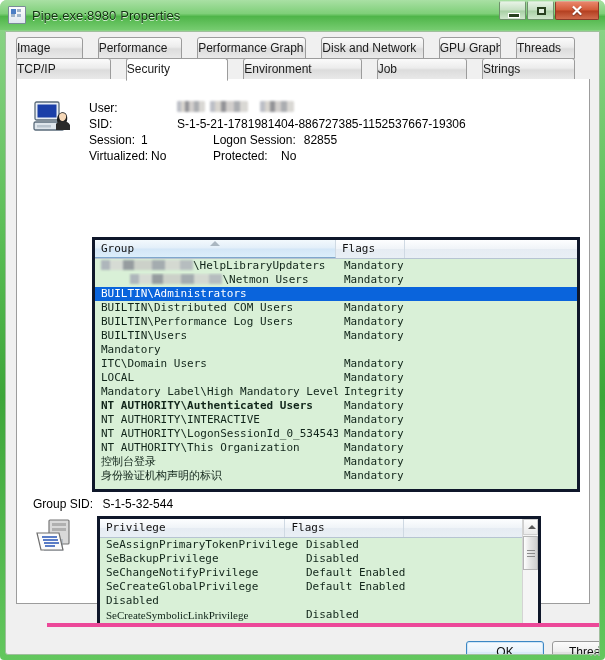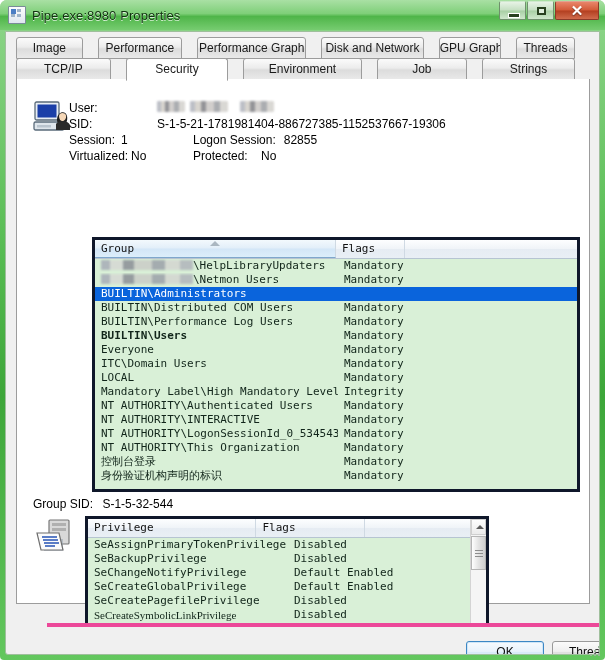--- a/index.html
+++ b/index.html
@@ -144,21 +144,21 @@
     width: 574px;
     height: 21px;
     display: flex;
   }
   .tabrow.row1 { top: 0px; }
   .tabrow.row2 { top: 21px; }
   .tab {
     box-sizing: border-box;
     height: 22px;
     line-height: 20px;
-    text-align: center;
+    text-align: left;
     font-size: 12px;
     color: #1b1b1b;
     background: linear-gradient(to bottom, #fbfbfb 0%, #ececec 45%, #dcdcdc 55%, #e9e9e9 100%);
     border: 1px solid #9c9c9c;
     border-bottom: 1px solid #9c9c9c;
     border-radius: 3px 3px 0 0;
     margin-right: 15px;
     white-space: nowrap;
     overflow: hidden;
   }
@@ -186,21 +186,21 @@
   
   #user-icon {
     position: absolute;
     left: 16px;
     top: 20px;
     width: 40px;
     height: 38px;
   }
   #info-block {
     position: absolute;
-    left: 52px;
+    left: 72px;
     top: 21px;
     width: 500px;
     font-size: 12px;
     color: #000;
   }
   .info-line {
     height: 16px;
     line-height: 16px;
     white-space: nowrap;
     display: flex;
@@ -223,21 +223,21 @@
   .listview {
     position: absolute;
     box-sizing: border-box;
     background: #d9f0d7;
     border: 3px solid #0f172a;
     overflow: hidden;
     font-family: "DejaVu Sans Mono", "Liberation Mono", monospace;
     font-size: 11px;
   }
   #group-list { left: 75px; top: 158px; width: 488px; height: 255px; }
-  #priv-list  { left: 68px; top: 437px; width: 404px; height: 140px; }
+  #priv-list  { left: 80px; top: 437px; width: 444px; height: 140px; }
 
   .lv-header {
     position: relative;
     height: 18px;
     display: flex;
     background: linear-gradient(to bottom, #fdfeff 0%, #f0f4f8 48%, #e6ecf3 52%, #e9eff5 100%);
     border-bottom: 1px solid #b6c4d2;
   }
   .lv-hcell {
     box-sizing: border-box;
@@ -499,57 +499,56 @@
             <span>Flags</span>
           </div>
           <div class="lv-hcell" style="width:173px;border-right:none"></div>
         </div>
         <div class="lv-body" id="group-rows">
             <div class="lv-row">
               <div class="lv-cell" style="width: 243px;"><span class="cell-redact"></span><span>\HelpLibraryUpdaters</span></div>
               <div class="lv-cell" style="width: 70px;">Mandatory</div>
             </div>
             <div class="lv-row">
-              <div class="lv-cell" style="width: 243px;"><span class="cell-redact"></span><span>\Netmon Users</span></div>
+              <div class="lv-cell" style="width: 243px; text-align: center;"><span class="cell-redact"></span><span>\Netmon Users</span></div>
               <div class="lv-cell" style="width: 70px;">Mandatory</div>
             </div>
             <div class="lv-row selected">
               <div class="lv-cell" style="width: 243px;">BUILTIN\Administrators</div>
               <div class="lv-cell" style="width: 70px; margin-top: 28px;">Owner</div>
             </div>
             <div class="lv-row">
               <div class="lv-cell" style="width: 243px;">BUILTIN\Distributed COM Users</div>
               <div class="lv-cell" style="width: 70px;">Mandatory</div>
             </div>
             <div class="lv-row">
               <div class="lv-cell" style="width: 243px;">BUILTIN\Performance Log Users</div>
               <div class="lv-cell" style="width: 70px;">Mandatory</div>
             </div>
             <div class="lv-row">
-              <div class="lv-cell" style="width: 243px; font-weight: bold;">BUILTIN\Users</div>
-              <div class="lv-cell" style="width: 70px;">Mandatory</div>
-            </div>
-            <div class="lv-row">
-              <div class="lv-cell" style="width: 243px;">Everyone</div>
+              <div class="lv-cell" style="width: 243px;">BUILTIN\Users</div>
+              <div class="lv-cell" style="width: 70px;">Mandatory</div>
+            </div>
+            <div class="lv-row">
               <div class="lv-cell" style="width: 70px;">Mandatory</div>
             </div>
             <div class="lv-row">
               <div class="lv-cell" style="width: 243px;">ITC\Domain Users</div>
               <div class="lv-cell" style="width: 70px;">Mandatory</div>
             </div>
             <div class="lv-row">
               <div class="lv-cell" style="width: 243px;">LOCAL</div>
               <div class="lv-cell" style="width: 70px;">Mandatory</div>
             </div>
             <div class="lv-row">
               <div class="lv-cell" style="width: 243px;">Mandatory Label\High Mandatory Level</div>
               <div class="lv-cell" style="width: 70px;">Integrity</div>
             </div>
             <div class="lv-row">
-              <div class="lv-cell" style="width: 243px;">NT AUTHORITY\Authenticated Users</div>
+              <div class="lv-cell" style="width: 243px; font-weight: bold;">NT AUTHORITY\Authenticated Users</div>
               <div class="lv-cell" style="width: 70px;">Mandatory</div>
             </div>
             <div class="lv-row">
               <div class="lv-cell" style="width: 243px;">NT AUTHORITY\INTERACTIVE</div>
               <div class="lv-cell" style="width: 70px;">Mandatory</div>
             </div>
             <div class="lv-row">
               <div class="lv-cell" style="width: 243px; text-align: right;">NT AUTHORITY\LogonSessionId_0_534543</div>
               <div class="lv-cell" style="width: 70px;">Mandatory</div>
             </div>
@@ -608,21 +607,20 @@
             </div>
             <div class="lv-row">
               <div class="lv-cell" style="width: 200px;">SeChangeNotifyPrivilege</div>
               <div class="lv-cell" style="width: 150px;">Default Enabled</div>
             </div>
             <div class="lv-row">
               <div class="lv-cell" style="width: 200px;">SeCreateGlobalPrivilege</div>
               <div class="lv-cell" style="width: 150px;">Default Enabled</div>
             </div>
             <div class="lv-row">
-              <div class="lv-cell" style="width: 200px;">SeCreatePagefilePrivilege</div>
               <div class="lv-cell" style="width: 150px;">Disabled</div>
             </div>
             <div class="lv-row">
               <div class="lv-cell" style="width: 200px; font-family: Liberation Serif, serif;">SeCreateSymbolicLinkPrivilege</div>
               <div class="lv-cell" style="width: 150px;">Disabled</div>
             </div>
             <div class="lv-row">
               <div class="lv-cell" style="width: 200px;">SeCreateTokenPrivilege</div>
               <div class="lv-cell" style="width: 150px;">Disabled</div>
             </div>

